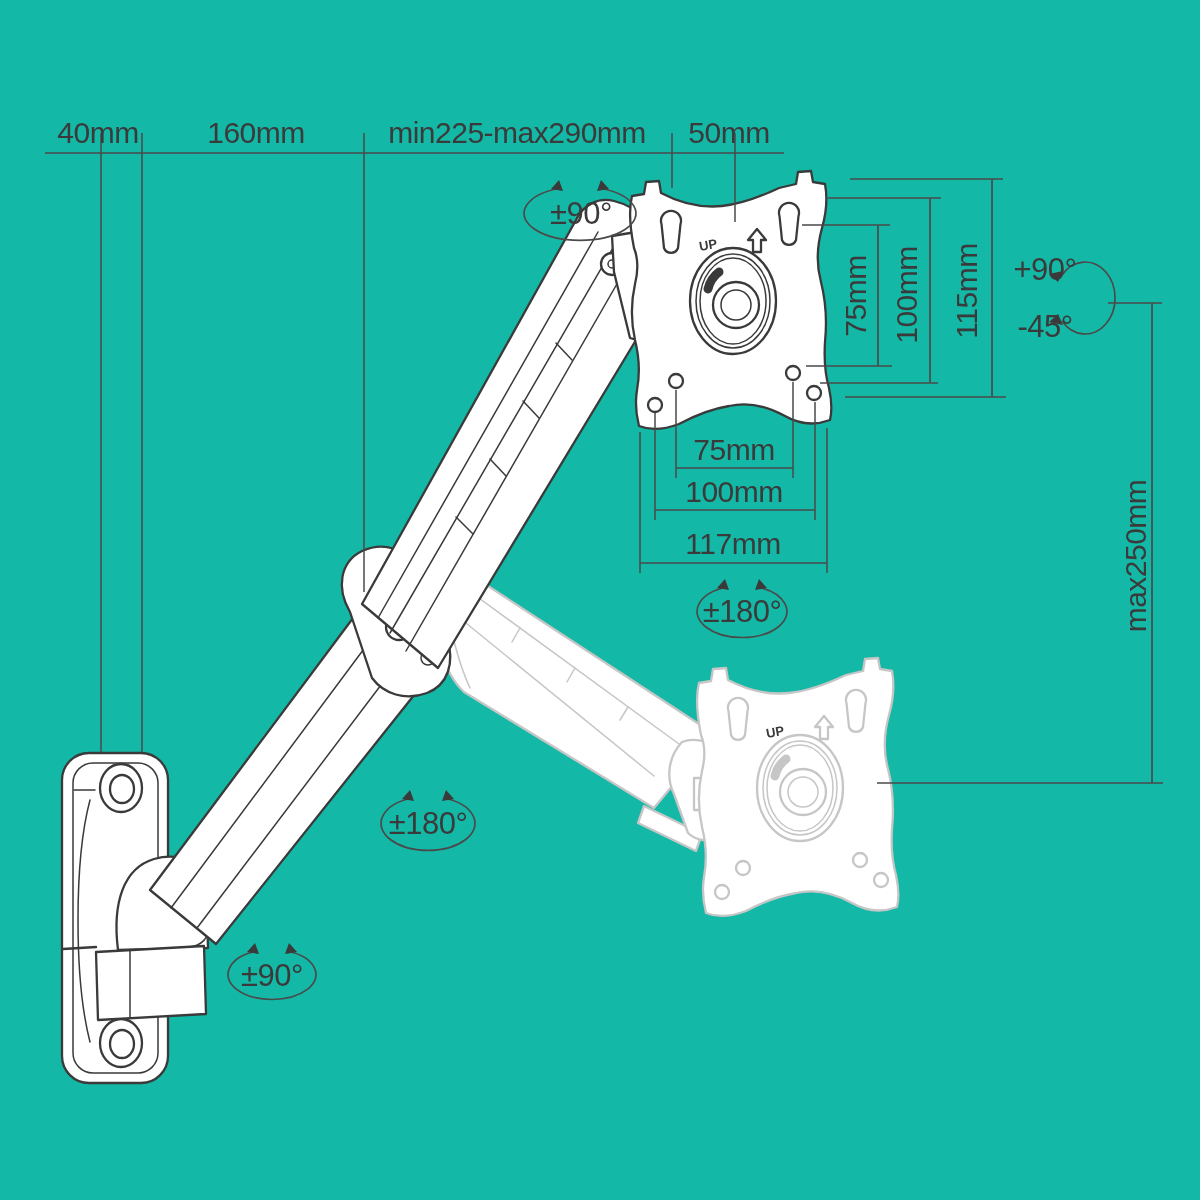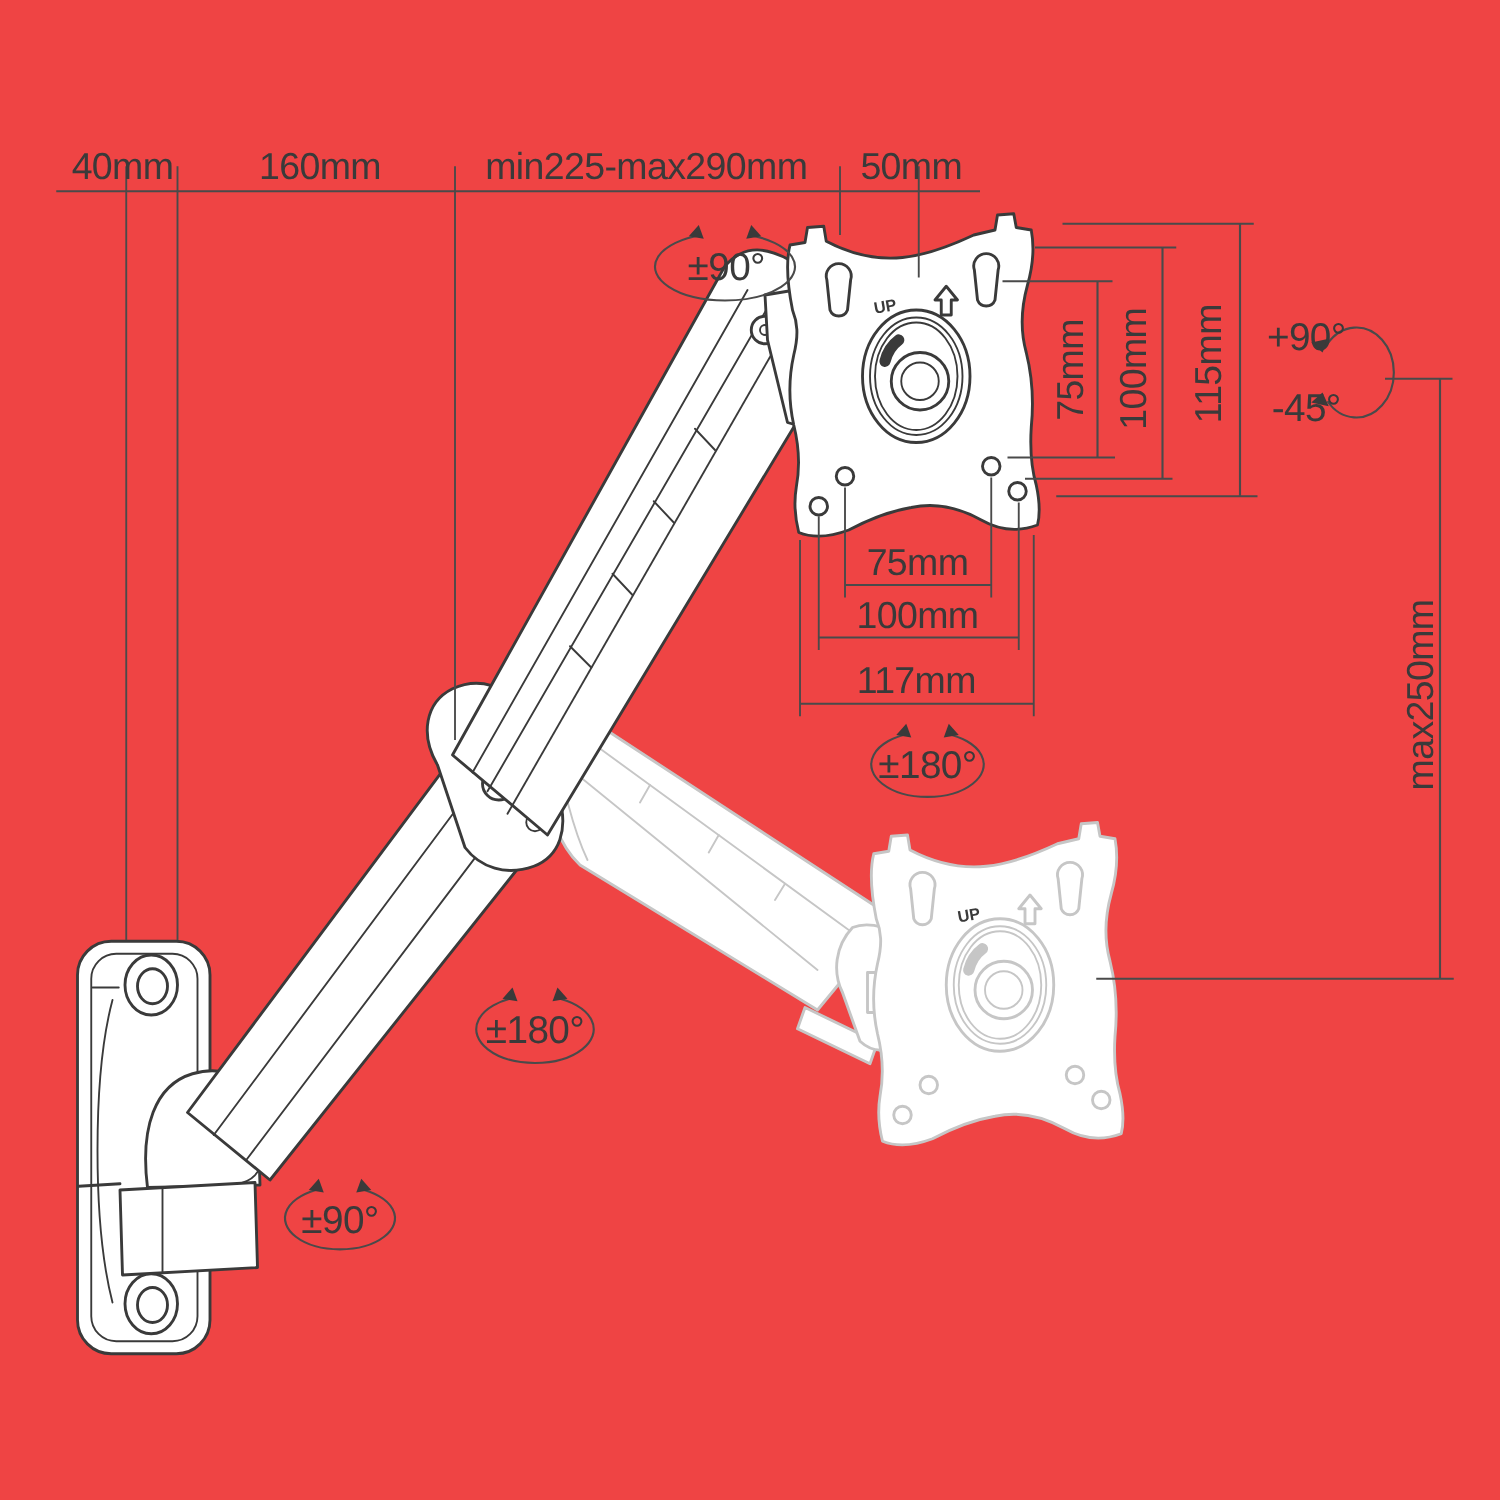--- a/index.html
+++ b/index.html
@@ -1,16 +1,16 @@
 <!DOCTYPE html>
 <html><head>
 <meta charset="utf-8">
 <style>
   html,body{margin:0;padding:0;background:#ffffff;}
-  .stage{position:relative;width:1200px;height:1200px;background:#ef4444;overflow:hidden;
+  .stage{position:relative;width:1200px;height:1200px;background:#14b8a6;overflow:hidden;
          font-family:"Liberation Sans",sans-serif;}
   svg{position:absolute;left:0;top:0;}
   text{font-family:"Liberation Sans",sans-serif;fill:#3a3a3a;letter-spacing:-0.5px;}
   .dimtxt{font-size:30px;}
   .rottxt{font-size:31px;}
   .uptxt{font-size:13px;font-weight:bold;letter-spacing:0;}
   .dim{stroke:#4a4a4a;stroke-width:1.7;fill:none;}
   .dimthin{stroke:#4a4a4a;stroke-width:1.5;fill:none;}
   .art{stroke:currentColor;stroke-width:2.3;fill:none;stroke-linecap:round;stroke-linejoin:round;}
   .artf{stroke:currentColor;stroke-width:2.3;fill:#ffffff;stroke-linecap:round;stroke-linejoin:round;}

